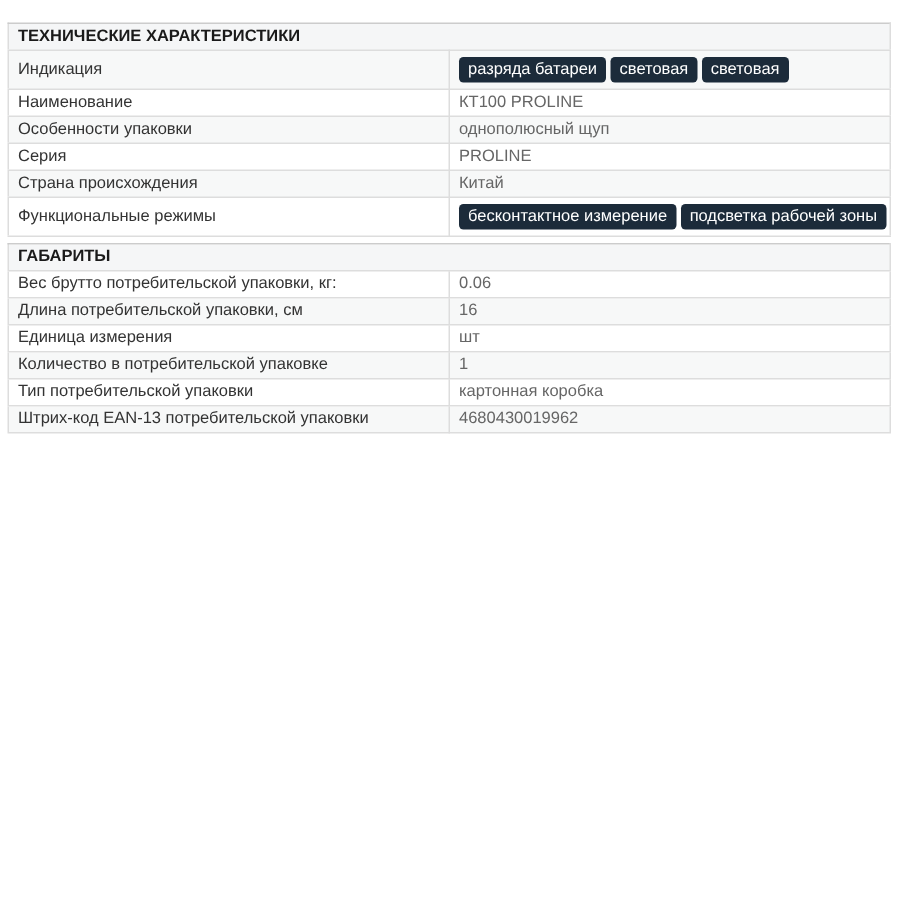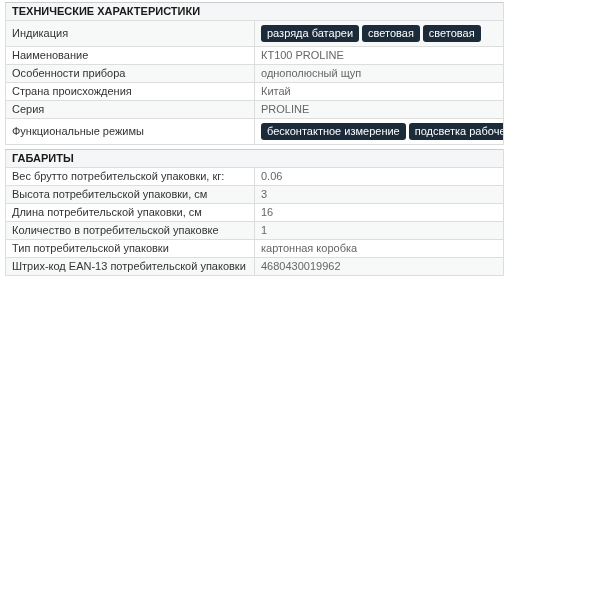--- a/index.html
+++ b/index.html
@@ -14,22 +14,22 @@
   .page {
     position: relative;
     width: 600px;
     height: 600px;
     background: #ffffff;
     overflow: hidden;
   }
   .tables-wrap {
     position: absolute;
     left: 5px;
-    top: 2px;
-    width: 499px;
+    top: 15px;
+    width: 589px;
   }
   table.spec {
     width: 100%;
     border-collapse: collapse;
     table-layout: fixed;
     font-size: 11px;
     color: var(--label-text);
     margin-bottom: 4px;
     border: 1px solid var(--border);
     border-top: 1px solid var(--border-top);
@@ -90,55 +90,55 @@
         <tbody>
           <tr class="badge-row">
             <td class="row-label">Индикация</td>
             <td class="row-value"><span class="badge">разряда батареи</span><span class="badge">световая</span><span class="badge">световая</span></td>
           </tr>
           <tr>
             <td class="row-label">Наименование</td>
             <td class="row-value">КТ100 PROLINE</td>
           </tr>
           <tr>
-            <td class="row-label">Особенности прибора</td>
+            <td class="row-label">Особенности упаковки</td>
             <td class="row-value">однополюсный щуп</td>
+          </tr>
+          <tr>
+            <td class="row-label">Серия</td>
+            <td class="row-value">PROLINE</td>
           </tr>
           <tr>
             <td class="row-label">Страна происхождения</td>
             <td class="row-value">Китай</td>
-          </tr>
-          <tr>
-            <td class="row-label">Серия</td>
-            <td class="row-value">PROLINE</td>
           </tr>
           <tr class="badge-row">
             <td class="row-label">Функциональные режимы</td>
             <td class="row-value"><span class="badge">бесконтактное измерение</span><span class="badge">подсветка рабочей зоны</span></td>
           </tr>
         </tbody>
       </table>
       <table class="spec stripe-even">
         <thead>
           <tr>
             <td colspan="2" class="section-title">ГАБАРИТЫ</td>
           </tr>
         </thead>
         <tbody>
           <tr>
             <td class="row-label">Вес брутто потребительской упаковки, кг:</td>
             <td class="row-value">0.06</td>
           </tr>
           <tr>
-            <td class="row-label">Высота потребительской упаковки, см</td>
-            <td class="row-value">3</td>
+            <td class="row-label">Длина потребительской упаковки, см</td>
+            <td class="row-value">16</td>
           </tr>
           <tr>
-            <td class="row-label">Длина потребительской упаковки, см</td>
-            <td class="row-value">16</td>
+            <td class="row-label">Единица измерения</td>
+            <td class="row-value">шт</td>
           </tr>
           <tr>
             <td class="row-label">Количество в потребительской упаковке</td>
             <td class="row-value">1</td>
           </tr>
           <tr>
             <td class="row-label">Тип потребительской упаковки</td>
             <td class="row-value">картонная коробка</td>
           </tr>
           <tr>

